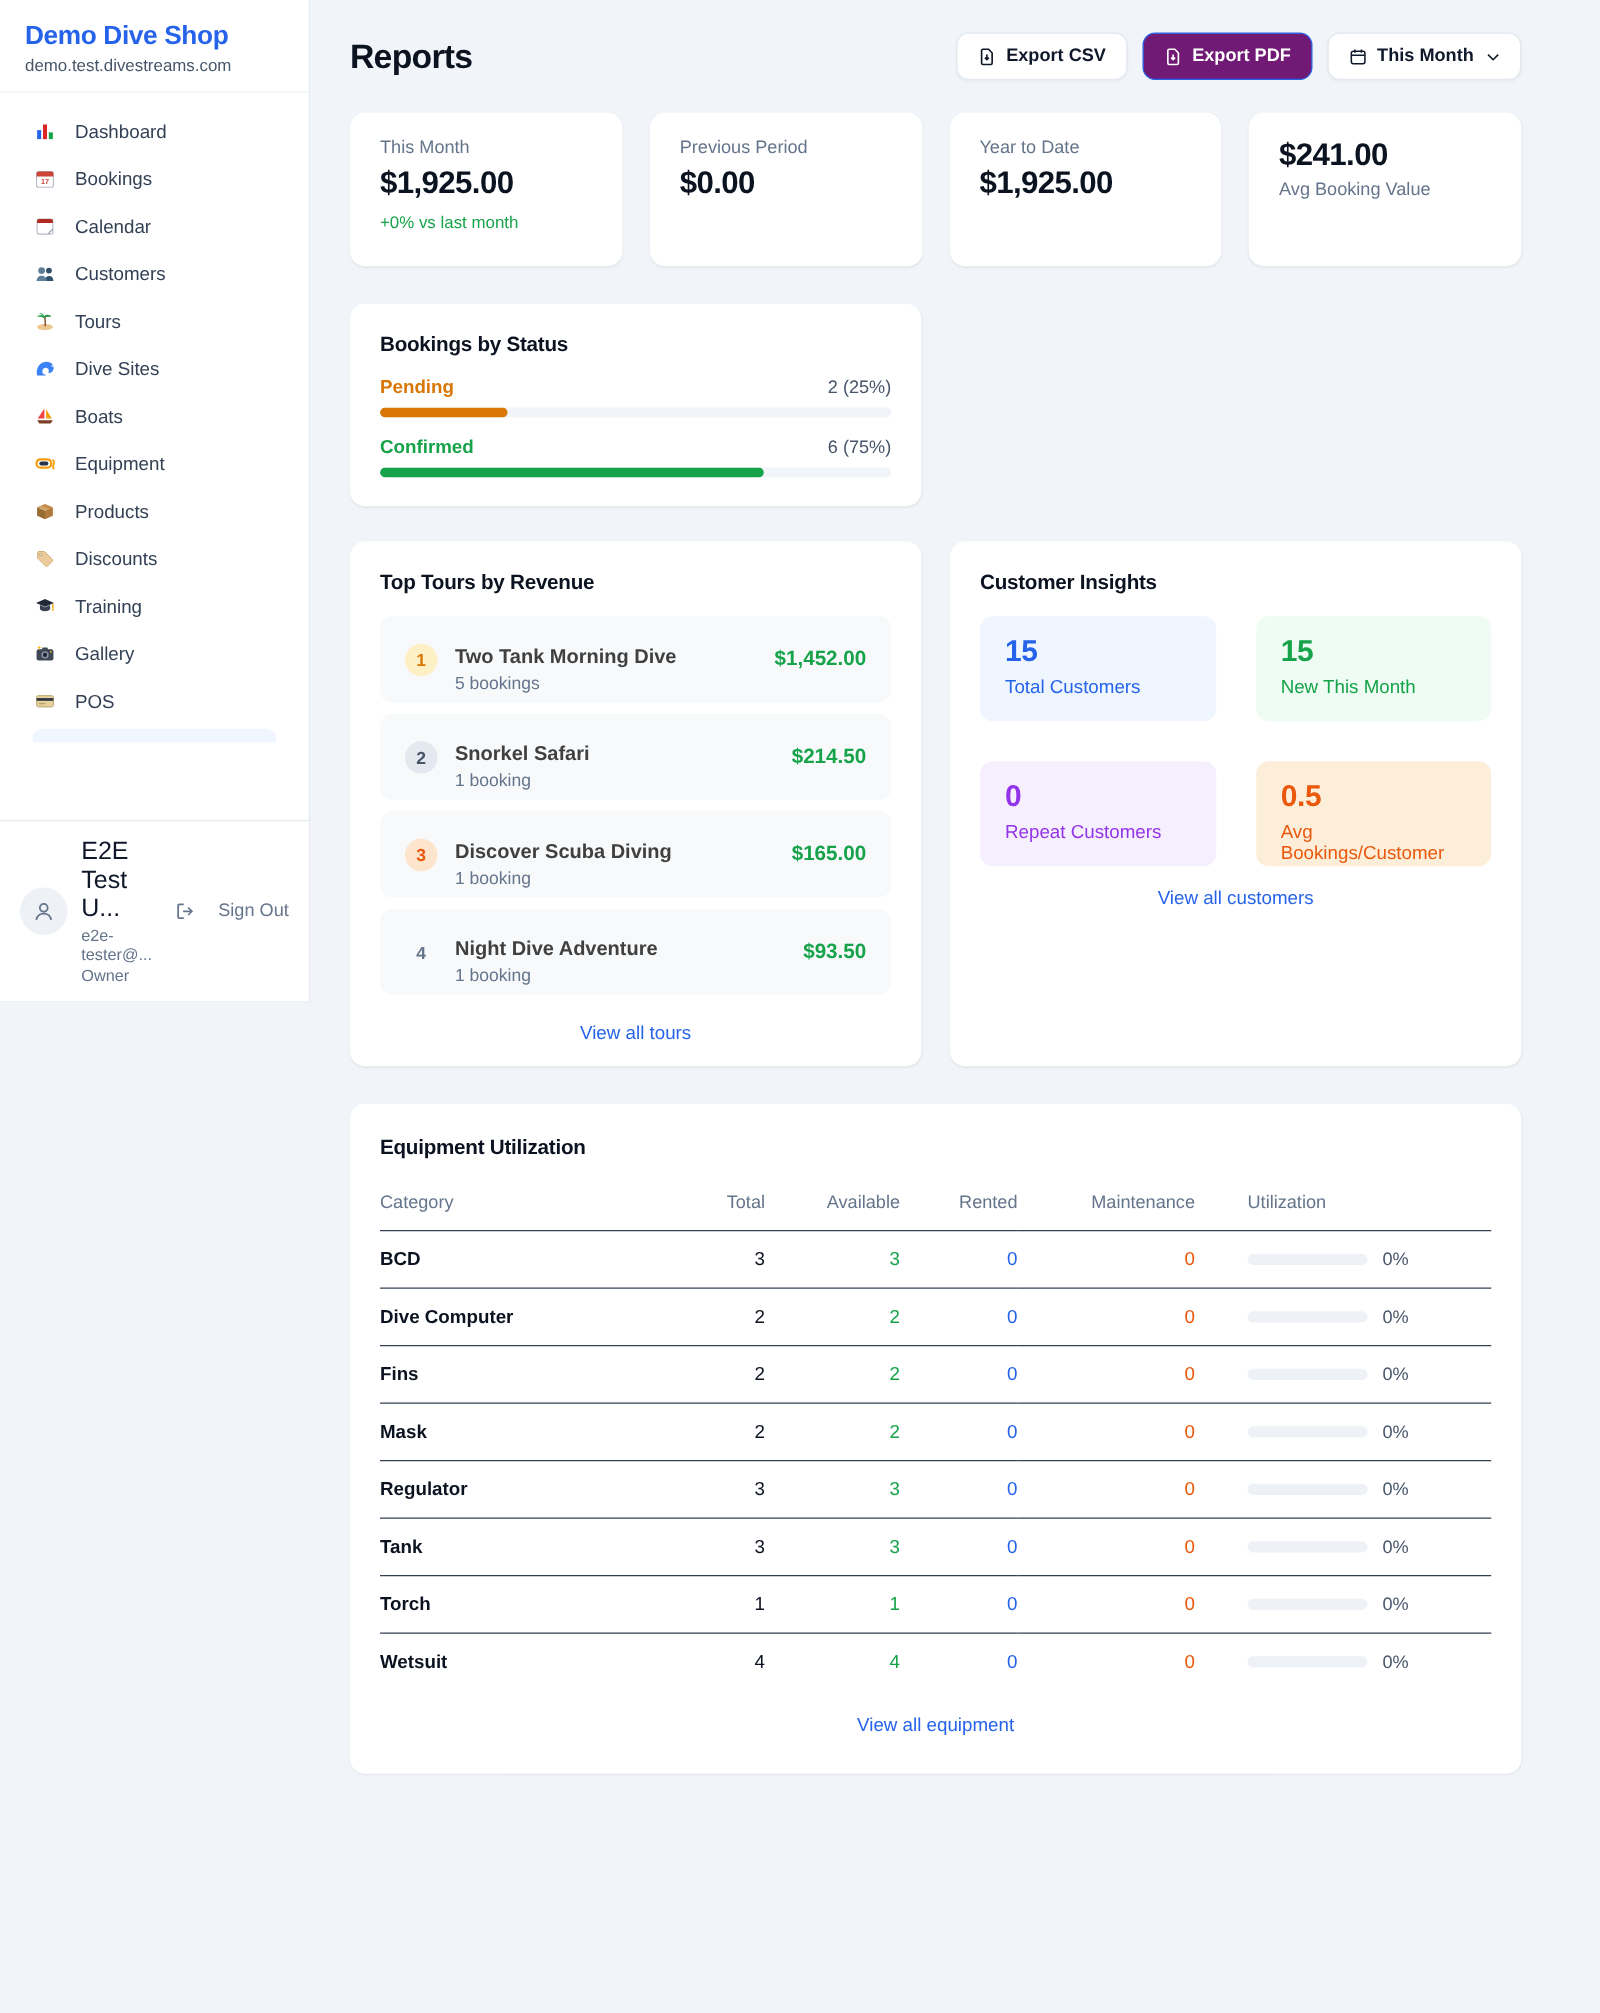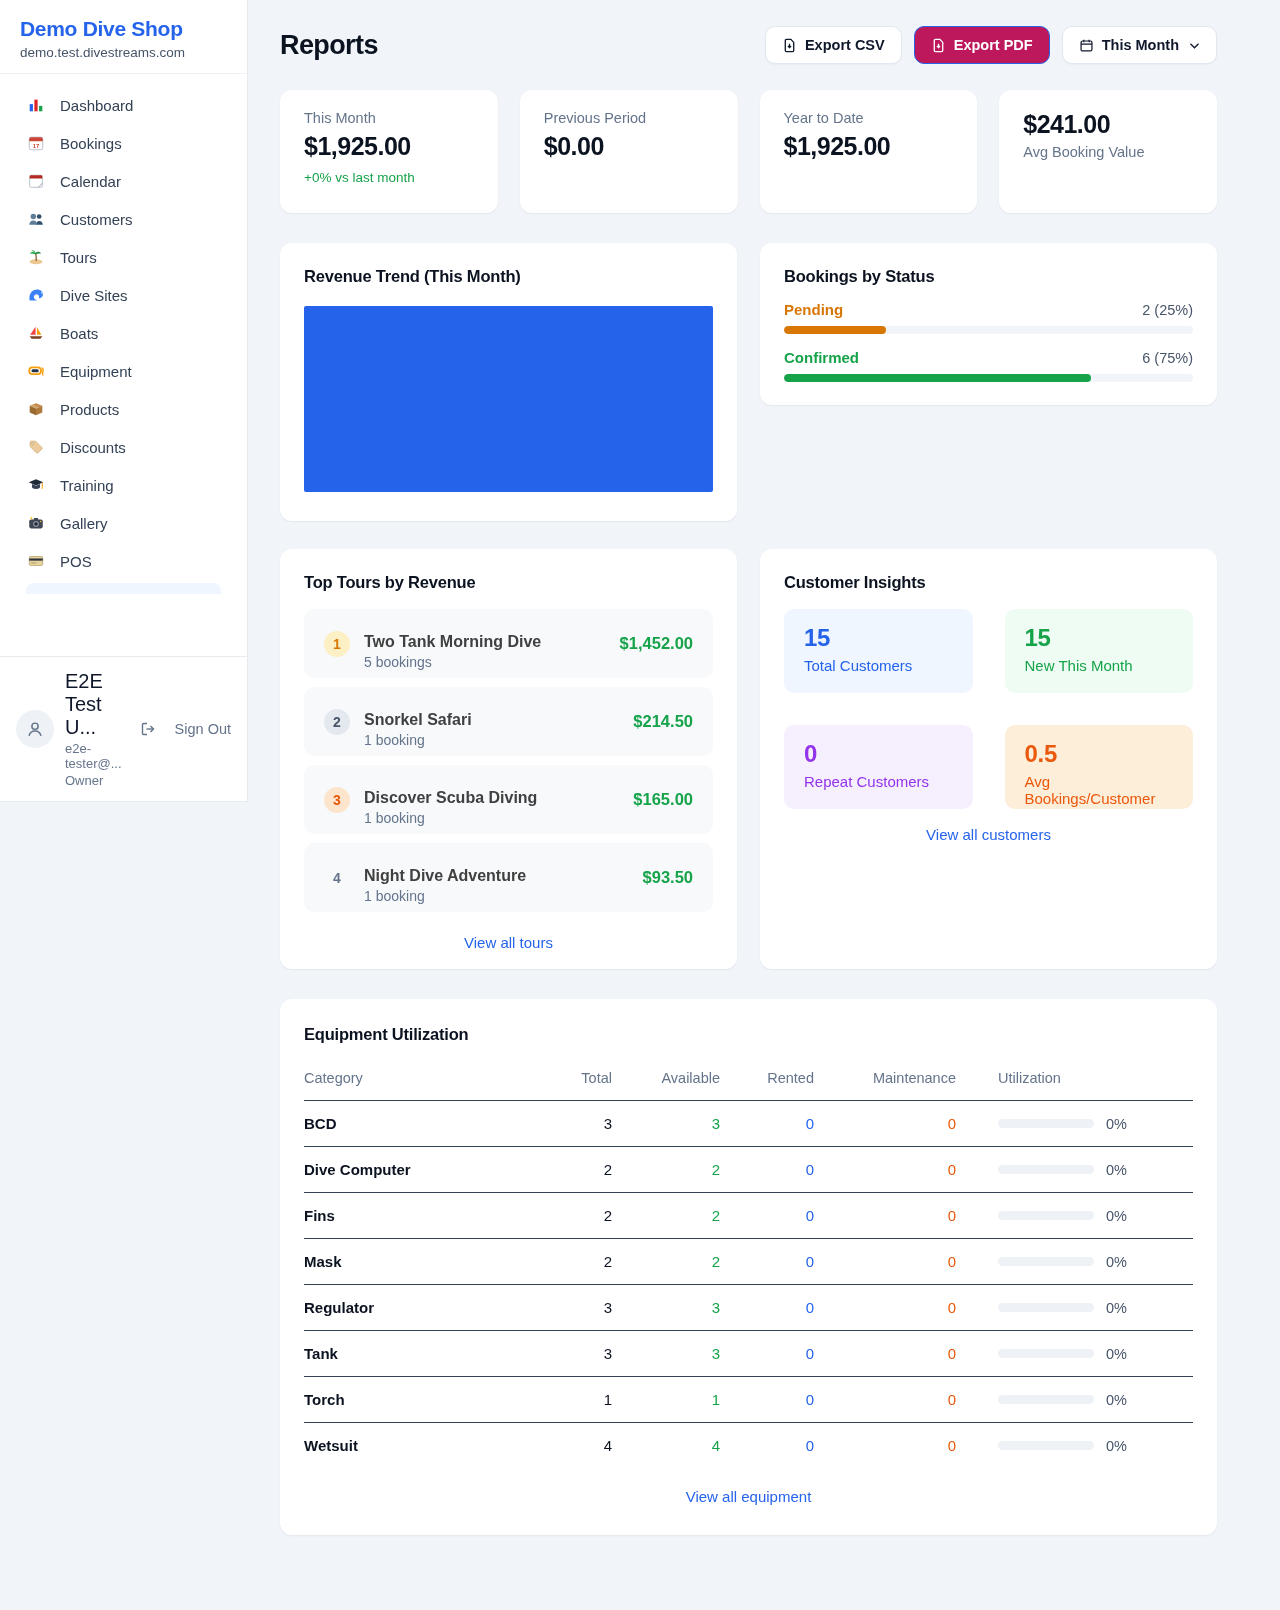--- a/index.html
+++ b/index.html
@@ -43,21 +43,21 @@
   .page-header { display:flex; justify-content:space-between; align-items:center; }
   .page-title { font-size:27px; font-weight:800; color:#0b1220; letter-spacing:-0.6px; }
   .actions { display:flex; gap:12px; }
   .btn {
     height:38px; padding:0 16px; border-radius:10px;
     display:inline-flex; align-items:center; gap:8px;
     font-size:14.5px; font-weight:600; cursor:pointer;
     font-family: "Liberation Sans", sans-serif;
   }
   .btn-white { background:#fff; border:1px solid #e2e8f0; color:#0f172a; box-shadow:0 1px 2px rgba(15,23,42,.04); }
-  .btn-blue  { background:#be185d; border:1px solid #2563eb; color:#fff; }
+  .btn-blue  { background:#701a75; border:1px solid #2563eb; color:#fff; }
   .chev { margin-left:2px; }
 
   
   .stats-grid { margin-top:26px; display:grid; grid-template-columns:repeat(4,1fr); gap:22px; }
   .card { background:#fff; border-radius:12px; box-shadow:0 1px 2px rgba(15,23,42,.06); }
   .stat-card { padding:20px 24px; height:123px; }
   .stat-label { font-size:14.5px; color:#64748b; }
   .stat-value { font-size:25px; font-weight:800; color:#0b1220; letter-spacing:-0.5px; margin-top:6px; }
   .stat-delta { font-size:13.5px; color:#16a34a; margin-top:9px; }
   .stat-card.reverse .stat-value { margin-top:0; }
@@ -363,24 +363,20 @@
       <div class="stat-label">Year to Date</div>
       <div class="stat-value">$1,925.00</div>
     </div>
     <div class="card stat-card reverse">
       <div class="stat-value">$241.00</div>
       <div class="stat-label">Avg Booking Value</div>
     </div>
   </div>
 
   <div class="two-col charts-row">
-    <div class="card card-pad revenue-card">
-      <div class="card-title">Revenue Trend (This Month)</div>
-      <div class="chart-rect"></div>
-    </div>
     <div class="card card-pad status-card">
       <div class="card-title">Bookings by Status</div>
       <div class="status-row">
         <div class="status-top">
           <span class="status-label pending">Pending</span>
           <span class="status-count">2 (25%)</span>
         </div>
         <div class="bar-track">
           <div class="bar-fill pending" style="width: 25%;"></div>
         </div>

